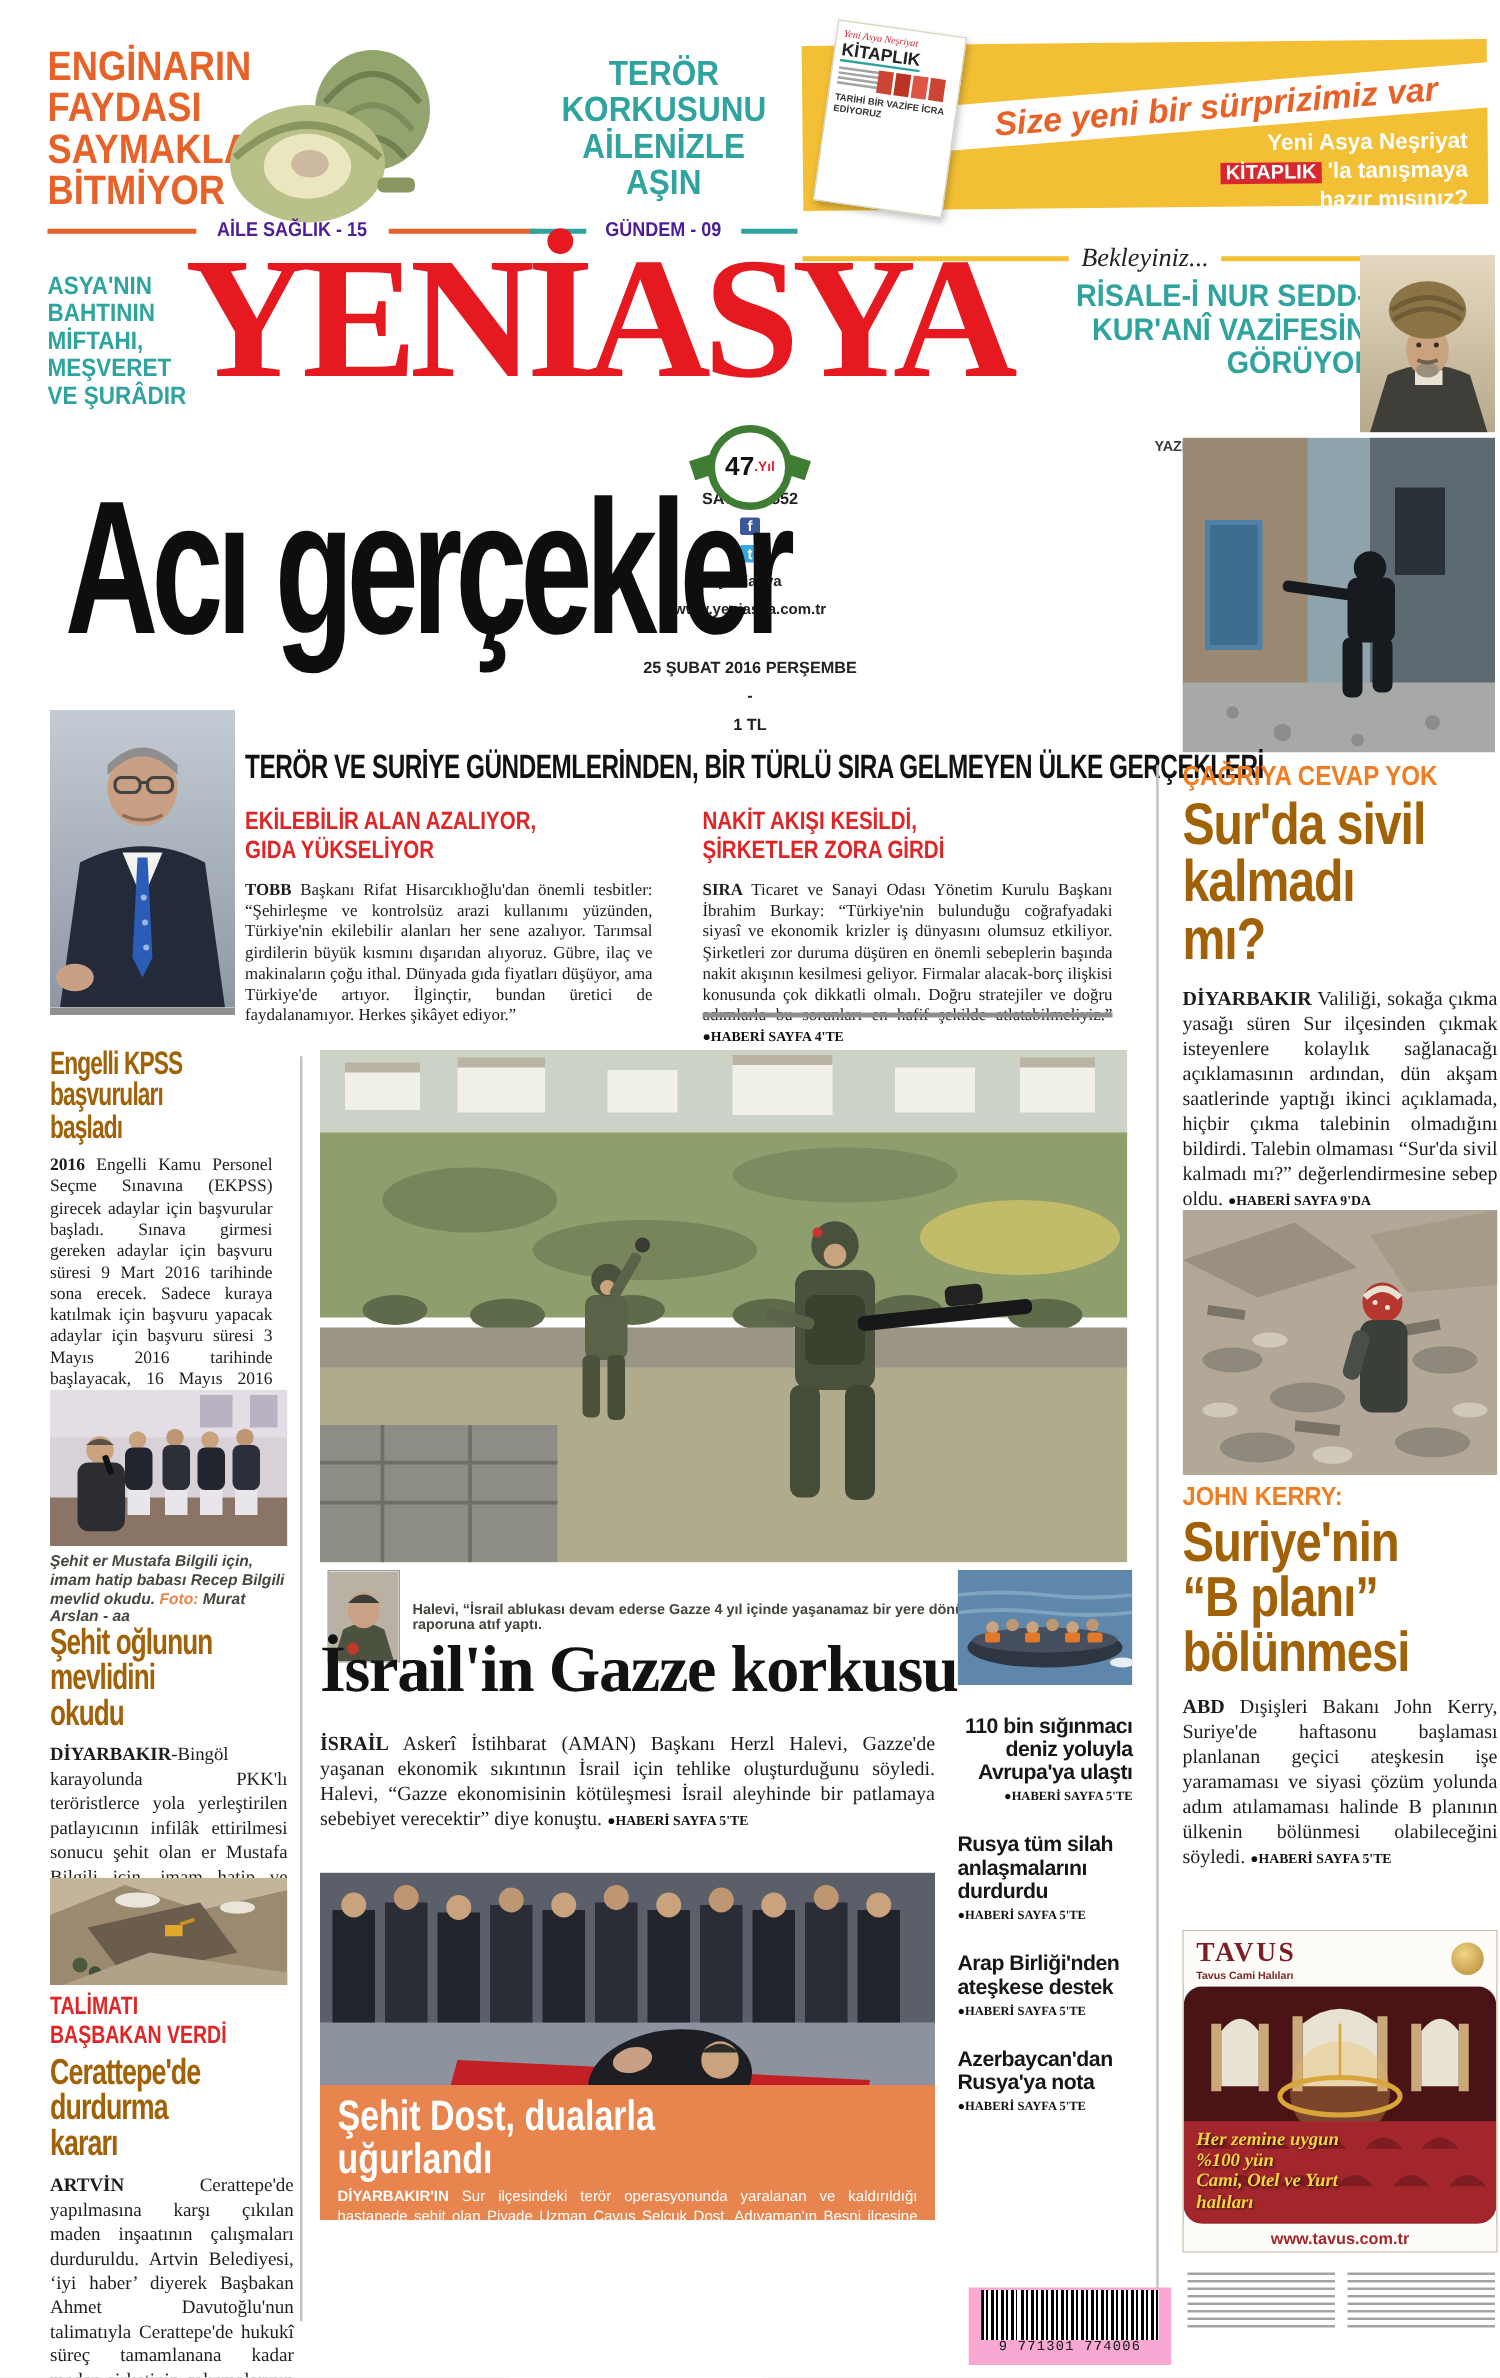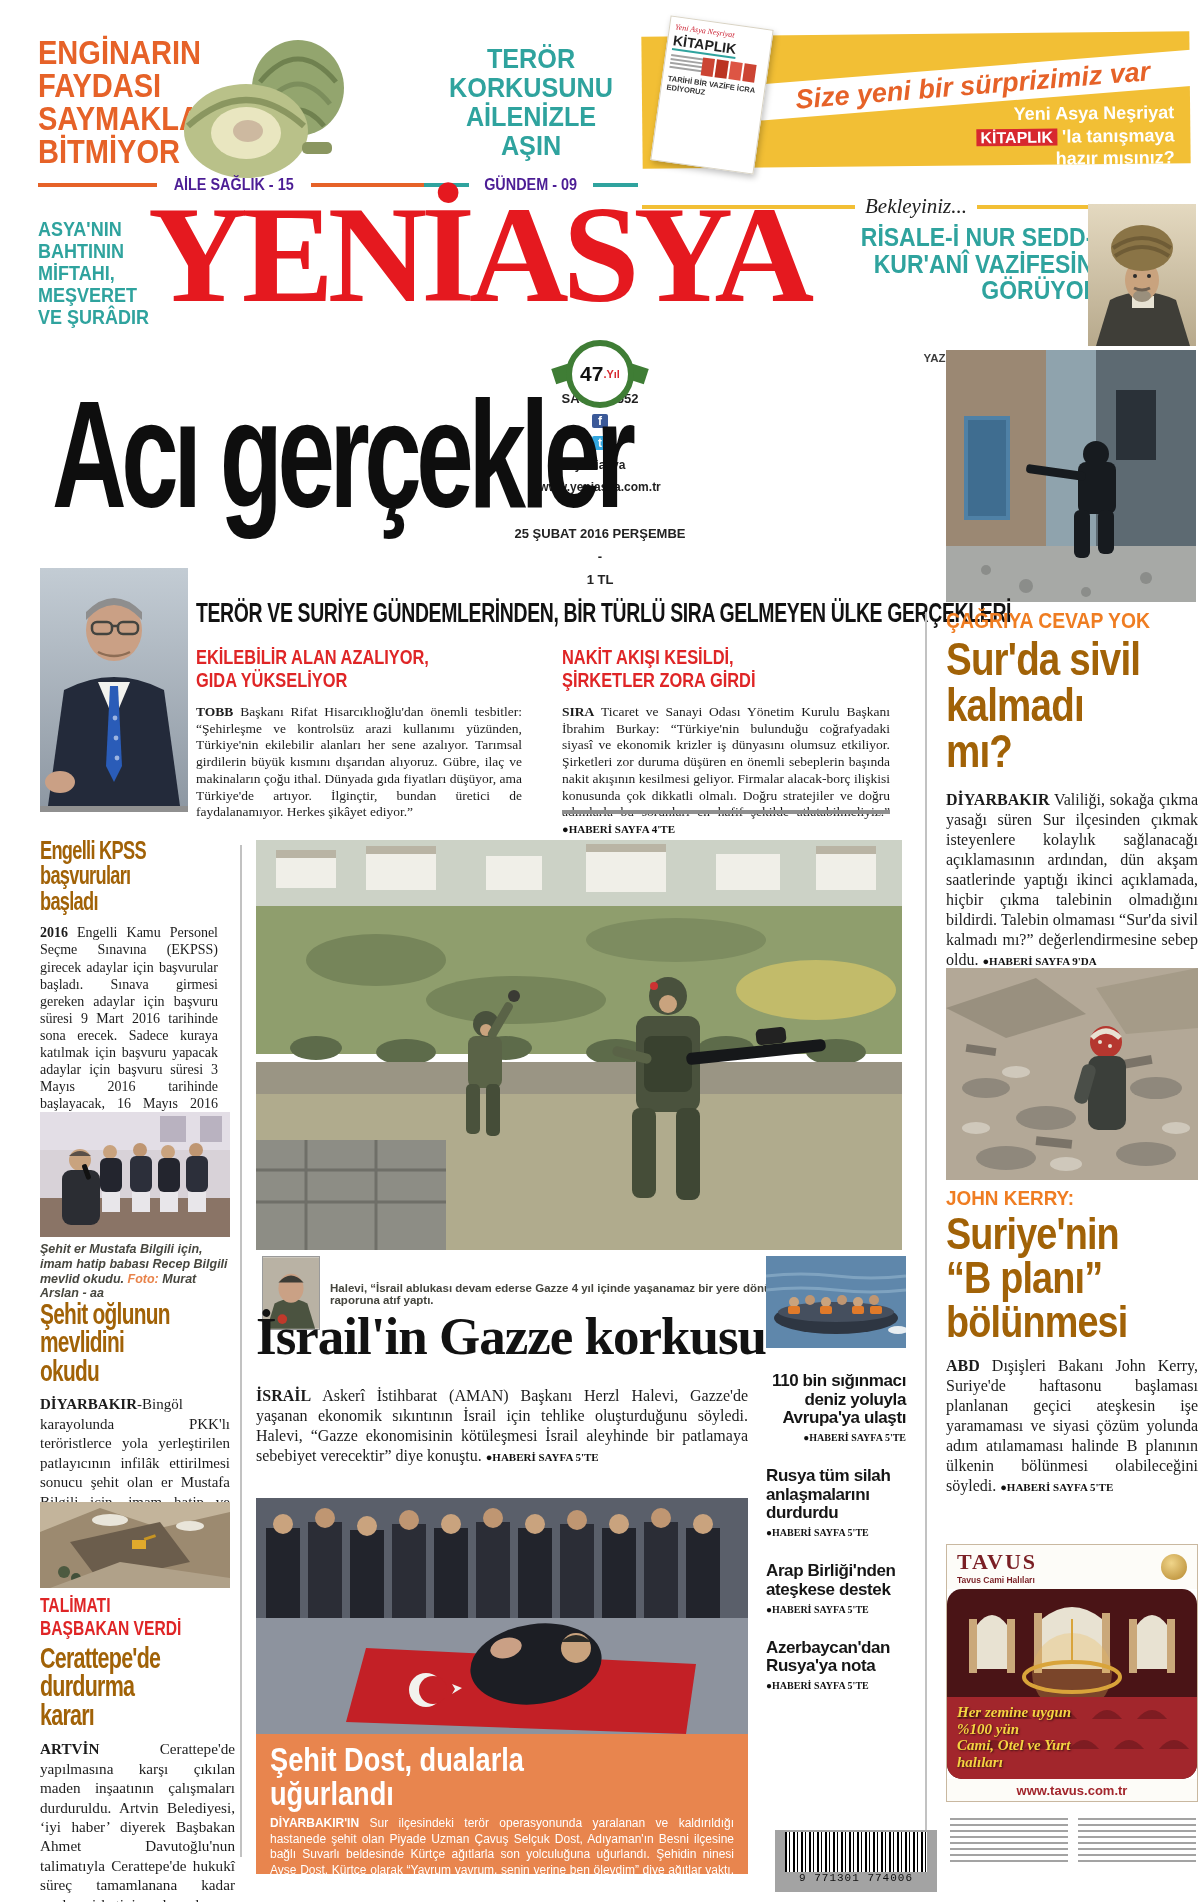--- a/index.html
+++ b/index.html
@@ -457,21 +457,21 @@
       <polygon points="110,150 440,166 430,236 90,224" fill="#c32026"></polygon>
       <circle cx="170" cy="192" r="17" fill="#f2f2ee"></circle>
         <circle cx="177" cy="192" r="14" fill="#c32026"></circle>
       <polygon points="196,186 206,190 196,196 199,191" fill="#f2f2ee"></polygon>
       <ellipse cx="280" cy="166" rx="66" ry="40" fill="#1c1e24" transform="rotate(-8 280 166)"></ellipse>
       <circle cx="320" cy="150" r="15" fill="#c9a37e"></circle>
       <path d="M305 144 Q320 130 335 144 Z" fill="#2c2c28"></path>
       <ellipse cx="250" cy="150" rx="16" ry="10" fill="#caa085" transform="rotate(-14 250 150)"></ellipse>
     </svg>
   </div>
-  <div class="abs" style="left:256px;top:1734px;width:492px;height:140px;background:#e8854e;box-sizing:border-box;padding:8px 14px;">
+  <div class="abs" style="left:256px;top:1668px;width:492px;height:108px;background:#e8854e;box-sizing:border-box;padding:8px 14px;">
     <div style="color:#fff;font-weight:700;font-size:34px;line-height:1;">
       <span class="cnd sx80">Şehit Dost, dualarla uğurlandı</span>
     </div>
     <p style="margin:6px 0 0;color:#fff;font-size:12px;line-height:1.3;text-align:justify;">
       <span class="lead-w">DİYARBAKIR'IN</span>
       <span>Sur ilçesindeki terör operasyonunda yaralanan ve kaldırıldığı hastanede şehit olan Piyade Uzman Çavuş Selçuk Dost, Adıyaman'ın Besni ilçesine bağlı Suvarlı beldesinde Kürtçe ağıtlarla son yolculuğuna uğurlandı. Şehidin ninesi Ayşe Dost, Kürtçe olarak “Yavrum yavrum, senin yerine ben öleydim” diye ağıtlar yaktı.</span>
       <span style="font-weight:700;font-size:10px;white-space:nowrap;">●HABERİ SAYFA 5'TE</span>
     </p>
   </div>
 
@@ -627,21 +627,21 @@
         <div>%100 yün</div>
         <div>Cami, Otel ve Yurt</div>
         <div>halıları</div>
       </div>
     </div>
     <div style="height:22px;background:#fdfcf8;display:flex;align-items:center;justify-content:center;">
       <span style="color:#a2262c;font-weight:700;font-size:13px;">www.tavus.com.tr</span>
     </div>
   </div>
 
-  <div class="abs" style="left:775px;top:1830px;width:162px;height:62px;background:#a3a3a3;text-align:center;">
+  <div class="abs" style="left:775px;top:1830px;width:162px;height:62px;background:#f9a8d4;text-align:center;">
     <div style="height:40px;margin:2px 10px 0;background:repeating-linear-gradient(90deg,#000 0 2px,#fff 2px 4px,#000 4px 5px,#fff 5px 8px);"></div>
     <div style="font-family:'Liberation Mono',monospace;font-size:11px;letter-spacing:1px;">9 771301 774006</div>
   </div>
   <div class="abs" style="left:950px;top:1814px;width:246px;display:flex;gap:10px;">
     <div style="flex:1;">
       <div class="imp-line"></div>
         <div class="imp-line"></div>
         <div class="imp-line"></div>
         <div class="imp-line"></div>
       <div class="imp-line"></div>

